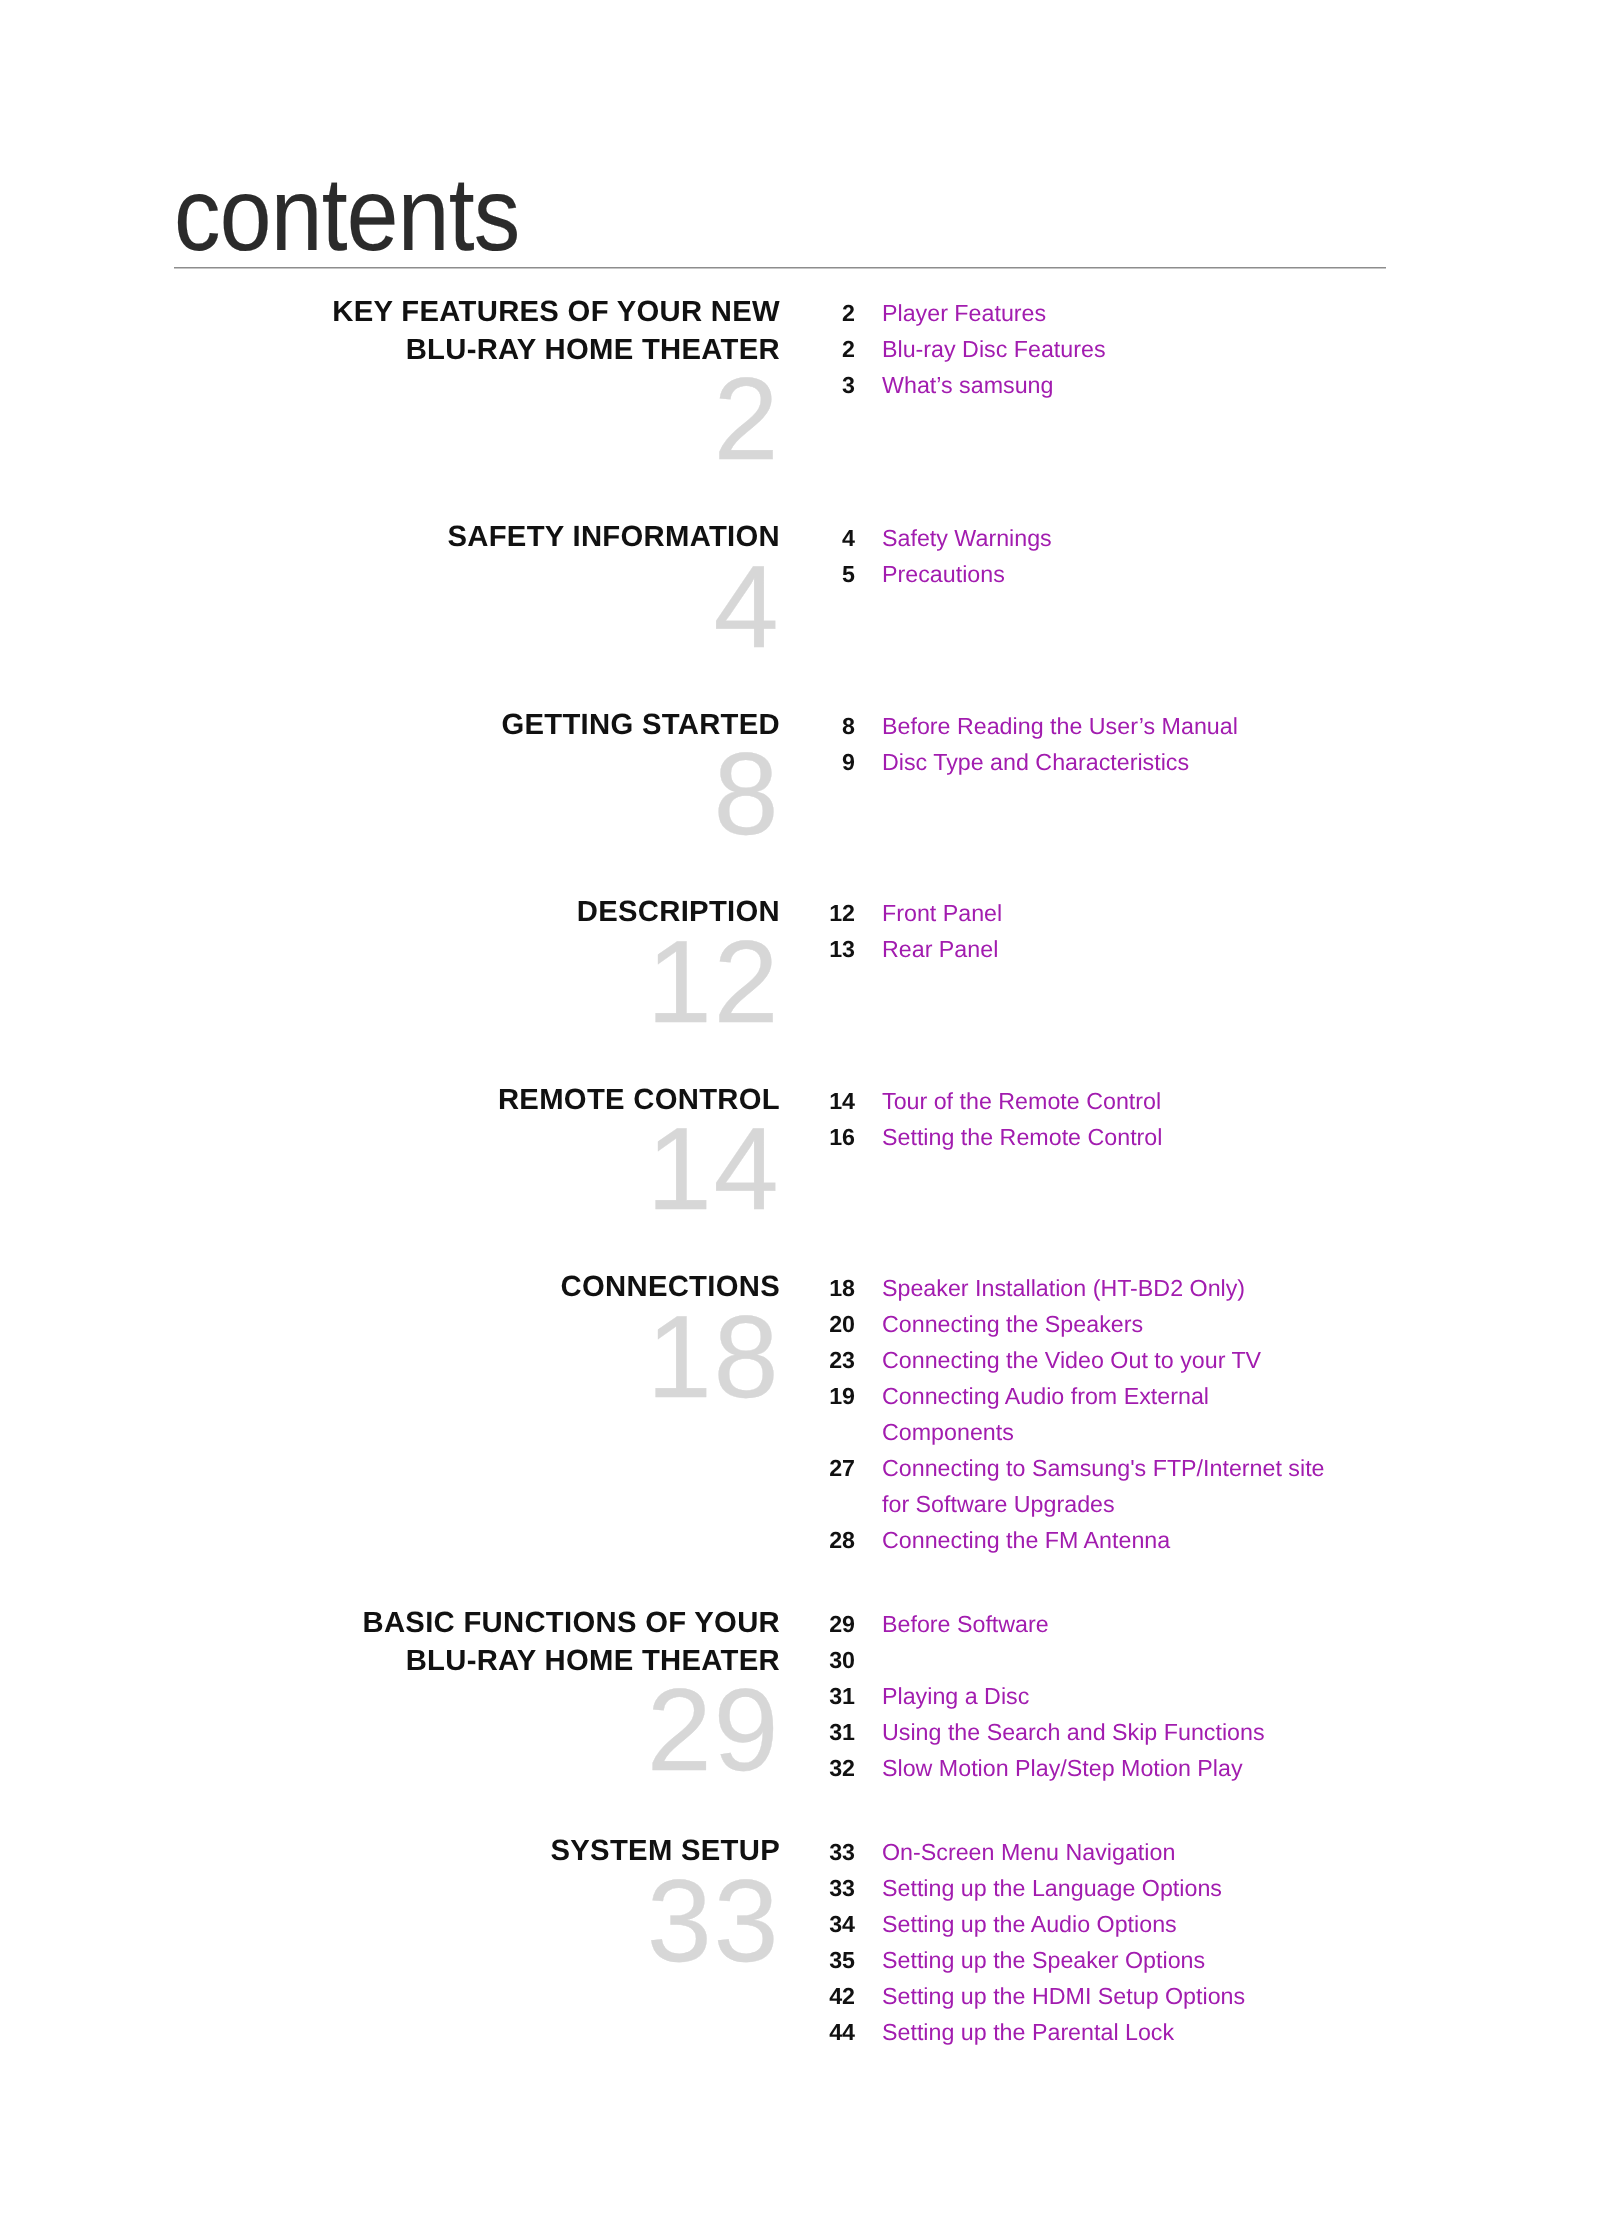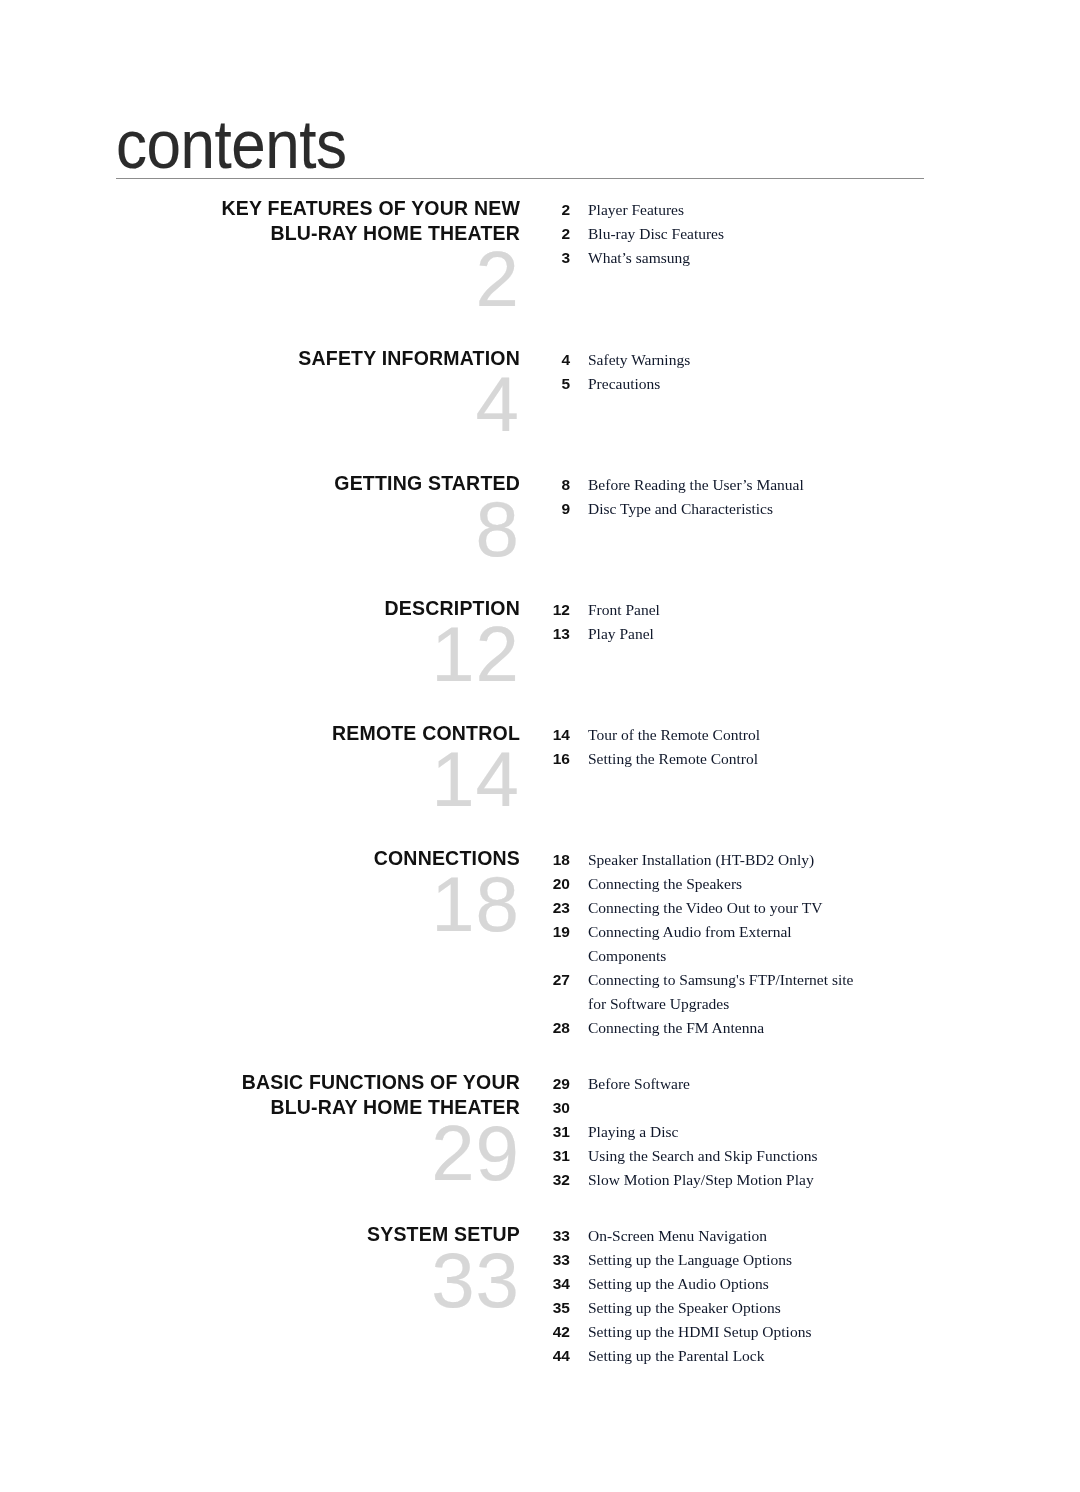--- a/index.html
+++ b/index.html
@@ -106,24 +106,23 @@
     text-align: right;
     font-size: 15.5px;
     font-weight: bold;
     color: #111111;
     padding-right: 0;
   }
   .entry-title {
     padding-left: 18px;
     font-size: 15.5px;
     font-weight: normal;
-    color: #0f172a;
+    color: #a21caf;
     white-space: pre-line;
     max-width: 420px;
-    font-family: Liberation Serif, serif;
   }
 </style>
 </head>
 <body>
 
 <div class="page-header">
   <div class="page-title">contents</div>
   <div class="title-rule"></div>
 </div>
 
@@ -186,21 +185,21 @@
         <div class="sec-heading">DESCRIPTION</div>
         <div class="sec-watermark">12</div>
       </div>
       <div class="sec-right">
         <div class="toc-entry">
           <span class="entry-page">12</span>
           <span class="entry-title">Front Panel</span>
         </div>
         <div class="toc-entry">
           <span class="entry-page">13</span>
-          <span class="entry-title">Play Panel</span>
+          <span class="entry-title">Rear Panel</span>
         </div>
       </div>
     </div>
     <div class="toc-section">
       <div class="sec-left">
         <div class="sec-heading">REMOTE CONTROL</div>
         <div class="sec-watermark">14</div>
       </div>
       <div class="sec-right">
         <div class="toc-entry">

